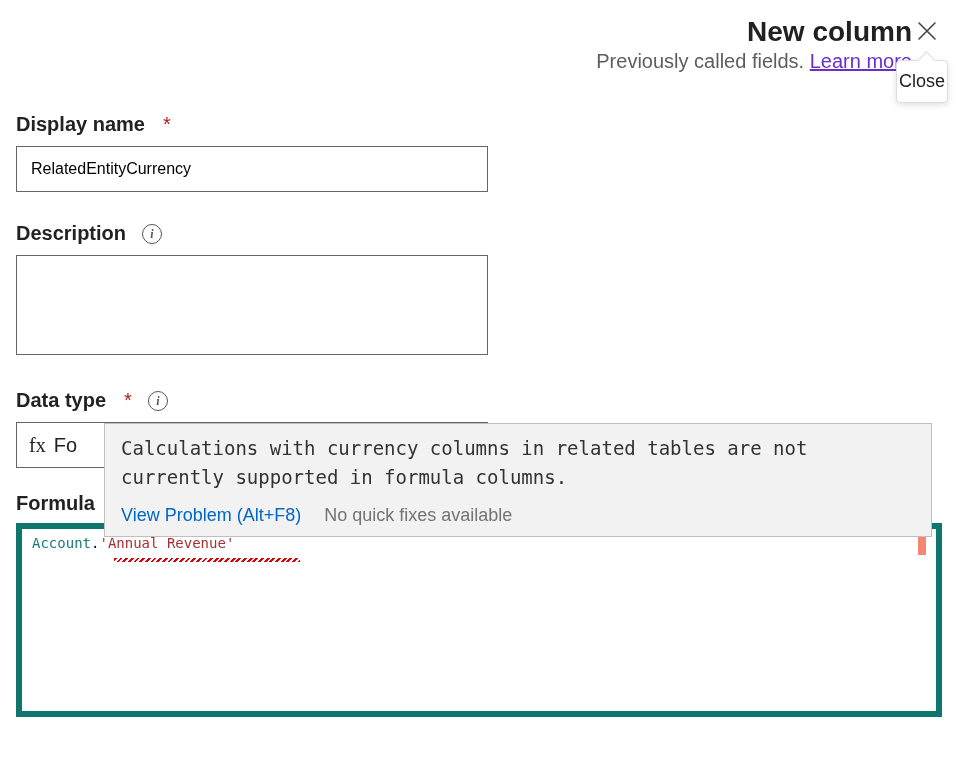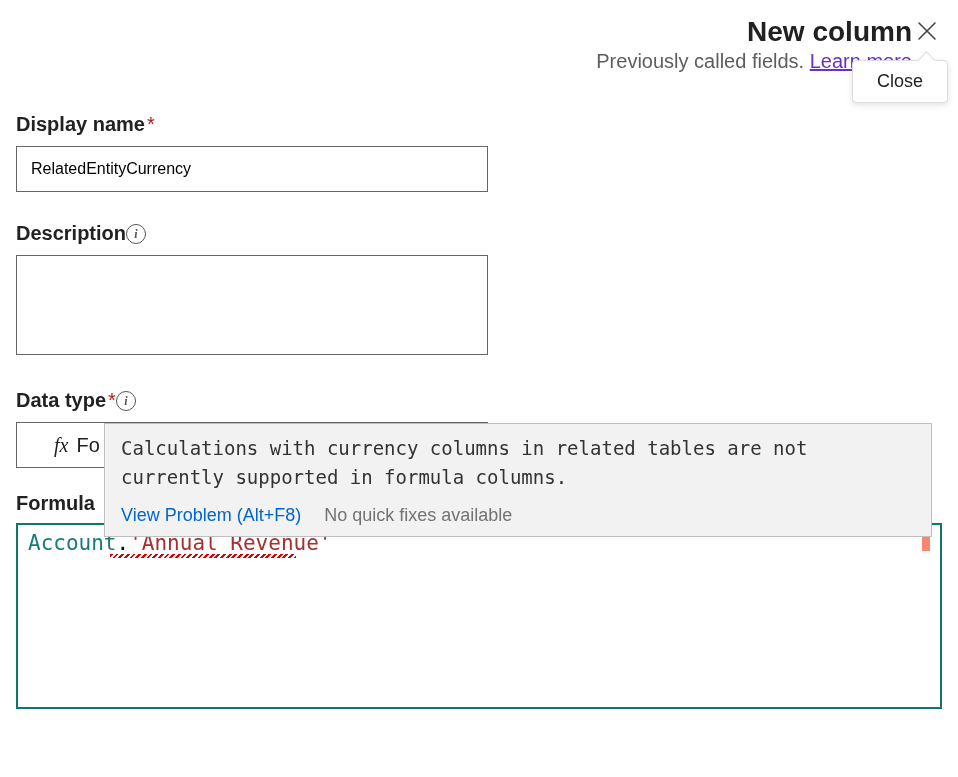--- a/index.html
+++ b/index.html
@@ -46,21 +46,21 @@
     color: #444;
   }
   .close-tooltip {
     position: absolute;
     right: -6px;
     top: 44px;
     background: #fff;
     border: 1px solid #ddd;
     border-radius: 4px;
     box-shadow: 0 2px 6px rgba(0,0,0,0.12);
-    padding: 10px 24px;
+    padding: 10px 2px;
     font-size: 18px;
     color: #222;
   }
   .close-tooltip::before {
     content: "";
     position: absolute;
     top: -7px;
     right: 14px;
     width: 12px;
     height: 12px;
@@ -71,21 +71,21 @@
   }
   .field {
     margin-bottom: 30px;
   }
   .label {
     font-size: 20px;
     font-weight: 600;
     color: #222;
     display: flex;
     align-items: center;
-    gap: 0;
+    gap: 16px;
     margin-bottom: 10px;
   }
   .req {
     color: #b02020;
     font-weight: 400;
     margin-left: 2px;
   }
   .info-icon {
     display: inline-flex;
     width: 18px;
@@ -124,23 +124,21 @@
     display: flex;
     align-items: center;
     padding: 0 12px;
     box-sizing: border-box;
     font-size: 20px;
     gap: 8px;
     position: relative;
   }
   .fx {
     font-family: "Times New Roman", serif;
-    font-style: italic;
-    font-size: 20px;
-    margin-left: 25px;
+    font-size: 20px;
   }
   .editor-area {
     position: relative;
   }
   .err-popup {
     position: absolute;
     left: 88px;
     top: -100px;
     right: 10px;
     background: #f2f2f2;
@@ -161,24 +159,24 @@
   }
   .err-actions a {
     color: #0066cc;
     text-decoration: none;
     margin-right: 18px;
   }
   .err-actions .noquick {
     color: #737373;
   }
   .code-editor {
-    border: 2px solid #0f766e;
+    border: 6px solid #0f766e;
     height: 170px;
     font-family: Consolas, monospace;
-    font-size: 21px;
+    font-size: 14px;
     padding: 6px 10px;
     position: relative;
     display: flex;
     justify-content: space-between;
     align-items: flex-start;
   }
   .code-line {
     white-space: pre;
   }
   .tok-obj { color: #187a7a; }

